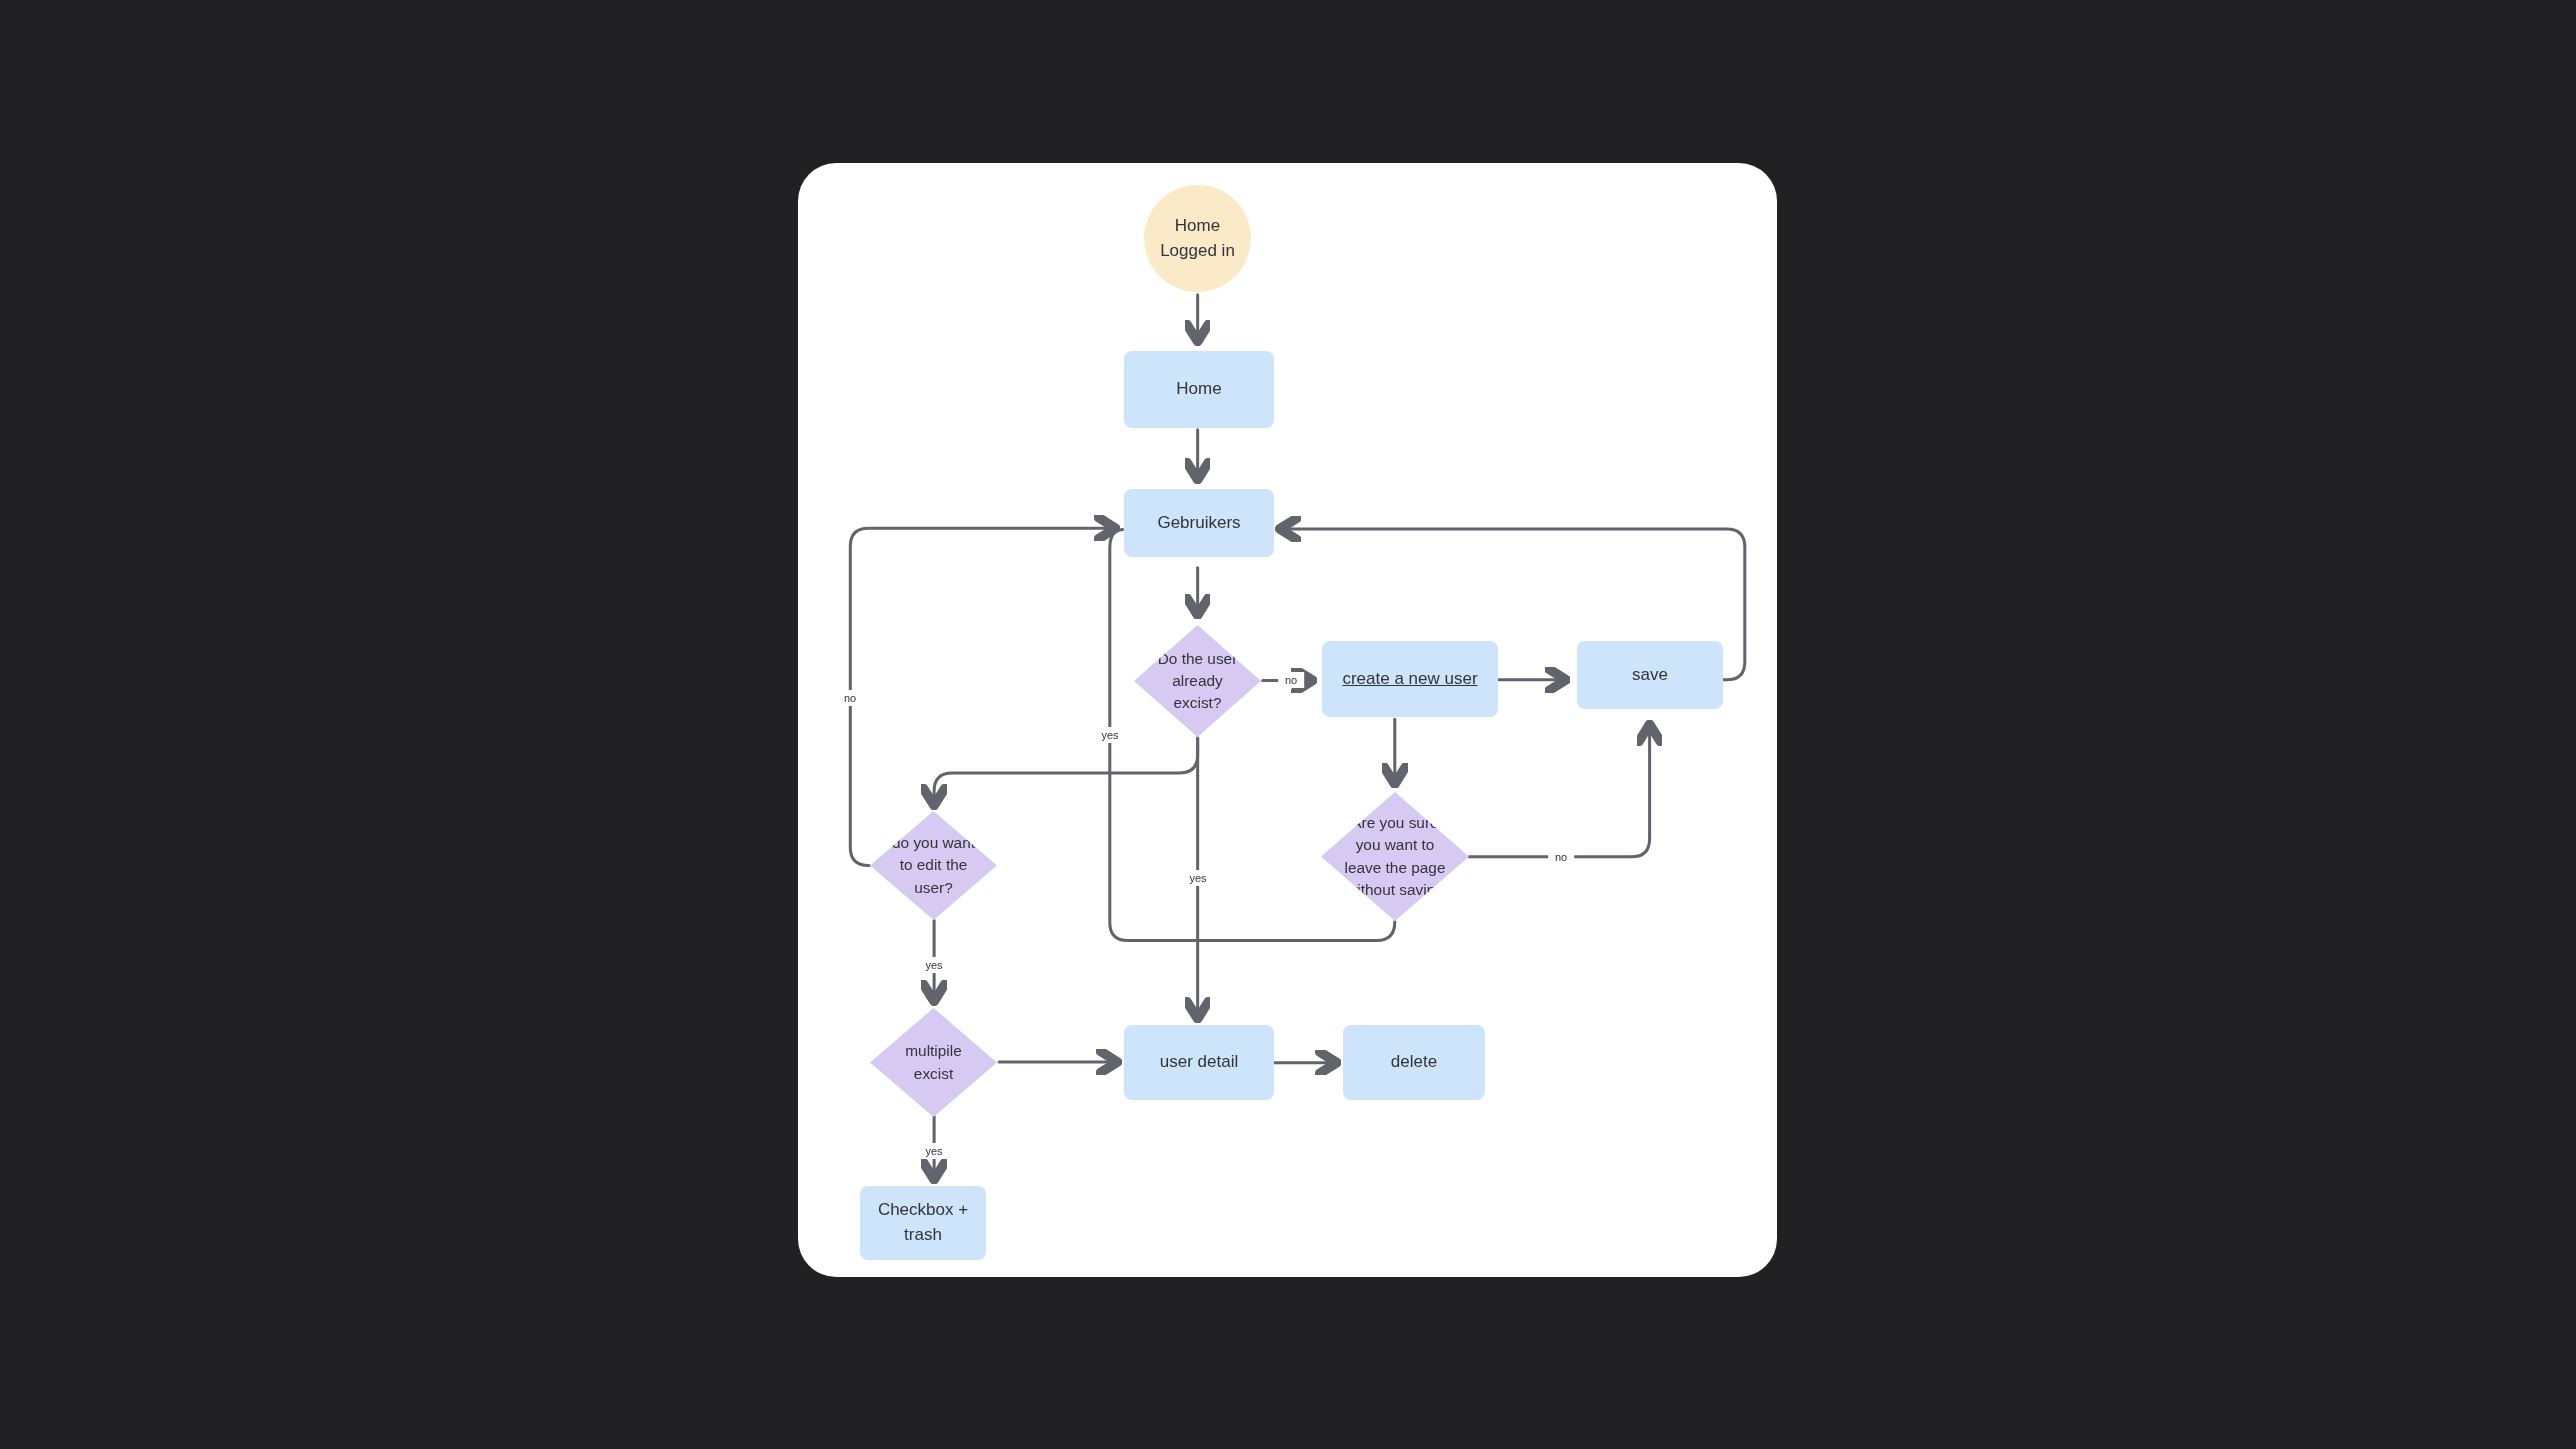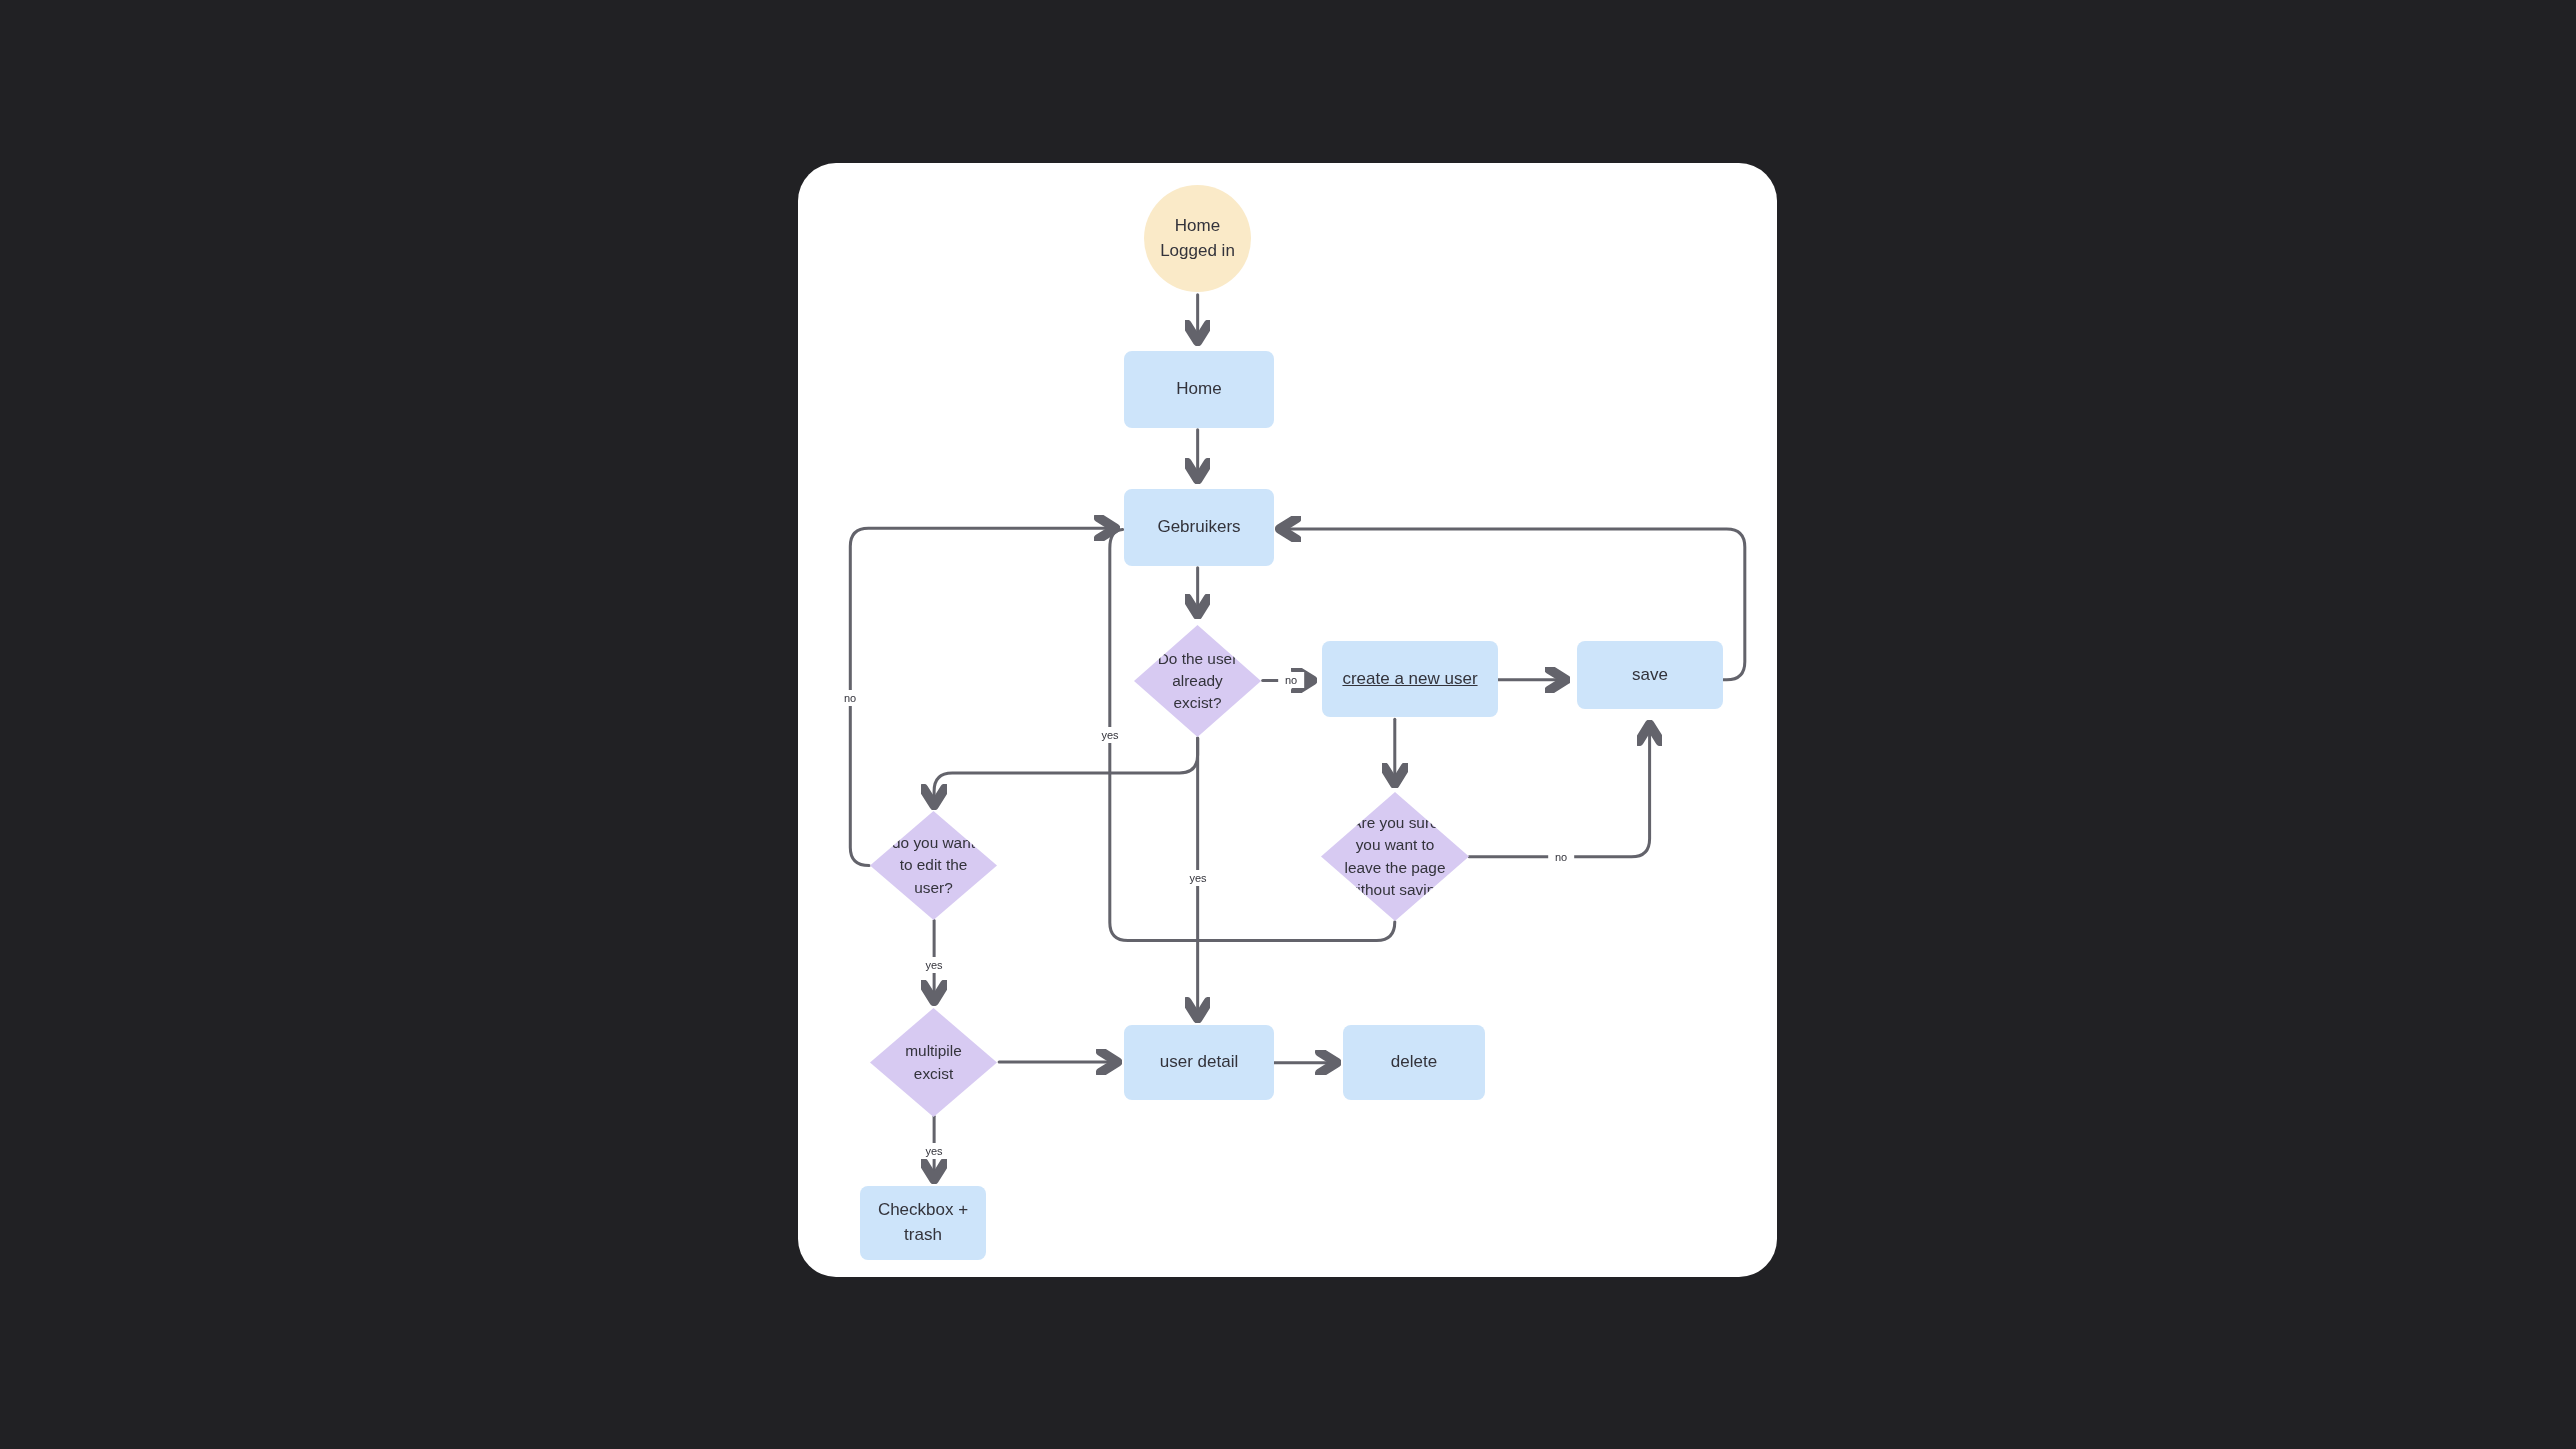--- a/index.html
+++ b/index.html
@@ -70,21 +70,21 @@
     <div>
       <div>Home</div>
       <div>Logged in</div>
     </div>
   </div>
 
   <div class="node rect" style="left:326px;top:188px;width:150px;height:77px;">
     <span>Home</span>
   </div>
 
-  <div class="node rect" style="left:326px;top:326px;width:150px;height:77px;">
+  <div class="node rect" style="left:326px;top:326px;width:150px;height:68px;">
     <span>Gebruikers</span>
   </div>
 
   <div class="node diamond" style="left:336px;top:462px;width:127px;height:112px;">
     <div class="inner">Do the user already excist?</div>
   </div>
 
   <div class="node rect" style="left:524px;top:478px;width:176px;height:76px;text-decoration:underline;">
     <span>create a new user</span>
   </div>

